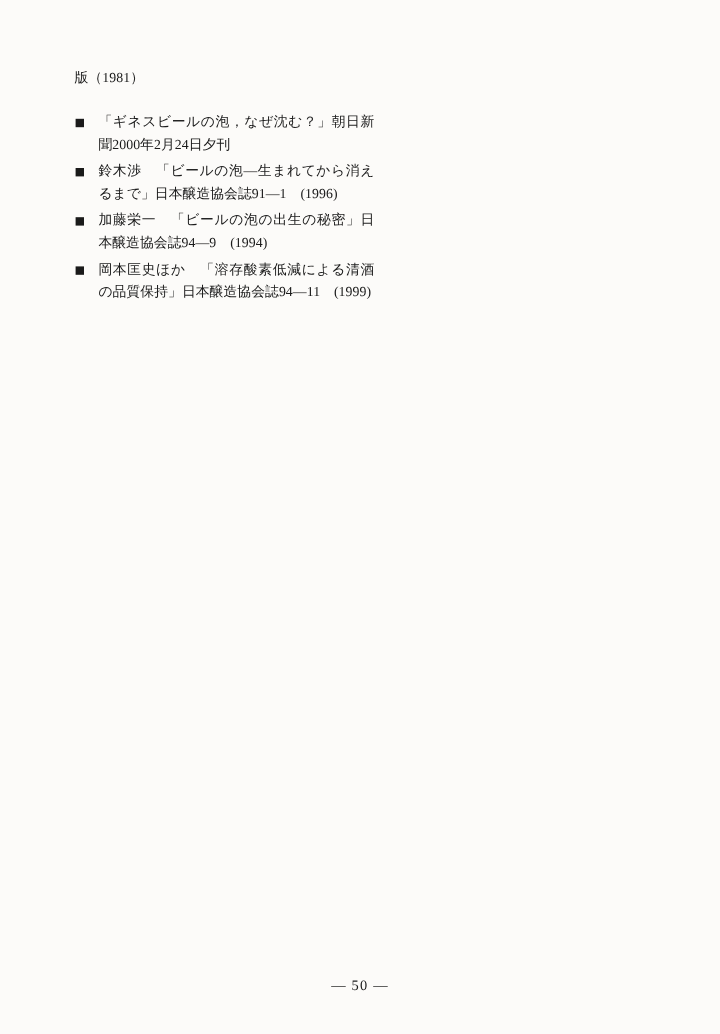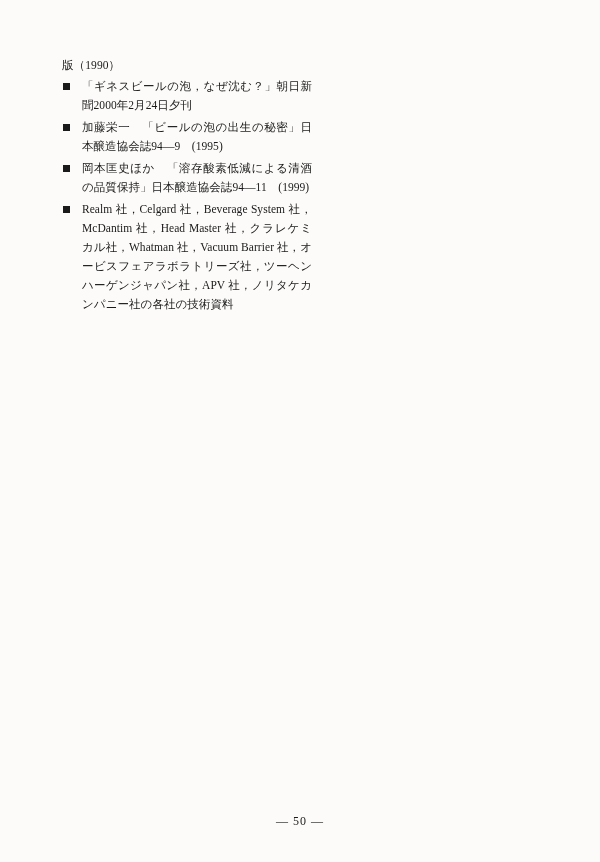--- a/index.html
+++ b/index.html
@@ -29,21 +29,21 @@
     top: 56px;
     width: 250px;
   }
   .cont-line {
     font-size: 11.5px;
     line-height: 19px;
     letter-spacing: 0.1px;
     white-space: nowrap;
   }
   .ref-list {
-    margin-top: 2px;
+    margin-top: 18px;
   }
   .ref-item {
     position: relative;
     padding-left: 20px;
     margin-bottom: 3px;
   }
   .bullet {
     position: absolute;
     left: 1px;
     top: 6px;
@@ -73,43 +73,43 @@
     letter-spacing: 1px;
   }
 </style>
 </head>
 <body>
 
 <div class="page">
 
   <div class="content">
 
-    <div class="cont-line">版（1990）</div>
+    <div class="cont-line">版（1981）</div>
 
     <div class="ref-list">
 
       <div class="ref-item">
         <span class="bullet"></span>
         <span class="ref-text">「ギネスビールの泡，なぜ沈む？」朝日新聞2000年2月24日夕刊</span>
       </div>
 
+      <div class="ref-item">
+        <span class="bullet"></span>
+        <span class="ref-text">鈴木渉　「ビールの泡—生まれてから消えるまで」日本醸造協会誌91—1　(1996)</span>
+      </div>
 
       <div class="ref-item">
         <span class="bullet"></span>
-        <span class="ref-text">加藤栄一　「ビールの泡の出生の秘密」日本醸造協会誌94—9　(1995)</span>
+        <span class="ref-text">加藤栄一　「ビールの泡の出生の秘密」日本醸造協会誌94—9　(1994)</span>
       </div>
 
       <div class="ref-item">
         <span class="bullet"></span>
         <span class="ref-text">岡本匡史ほか　「溶存酸素低減による清酒の品質保持」日本醸造協会誌94—11　(1999)</span>
       </div>
 
-      <div class="ref-item wide">
-        <span class="bullet"></span>
-        <span class="ref-text">Realm 社，Celgard 社，Beverage System 社，McDantim 社，Head Master 社，クラレケミカル社，Whatman 社，Vacuum Barrier 社，オービスフェアラボラトリーズ社，ツーヘンハーゲンジャパン社，APV 社，ノリタケカンパニー社の各社の技術資料</span>
-      </div>
 
     </div>
   </div>
 
   <div class="footer">— 50 —</div>
 
 </div>
 
 </body></html>

